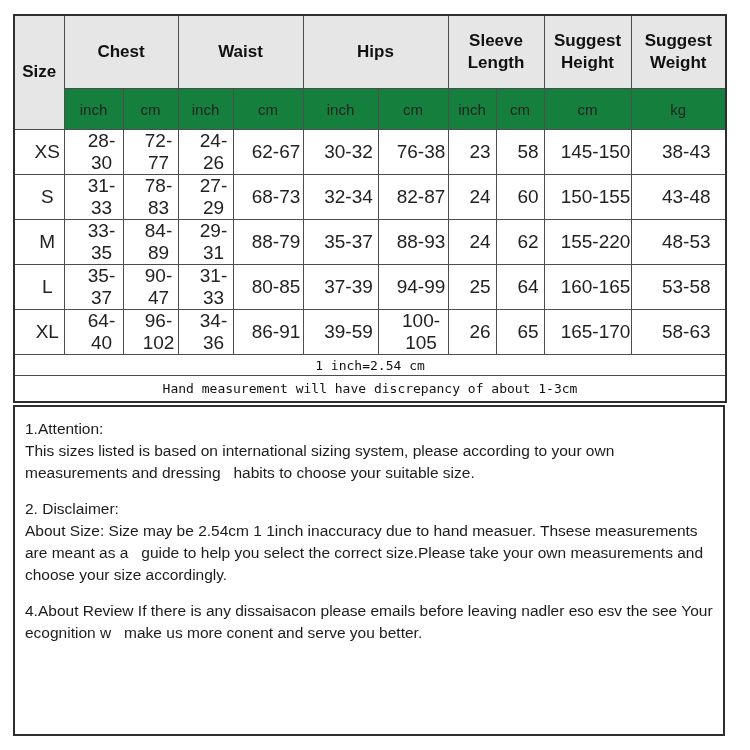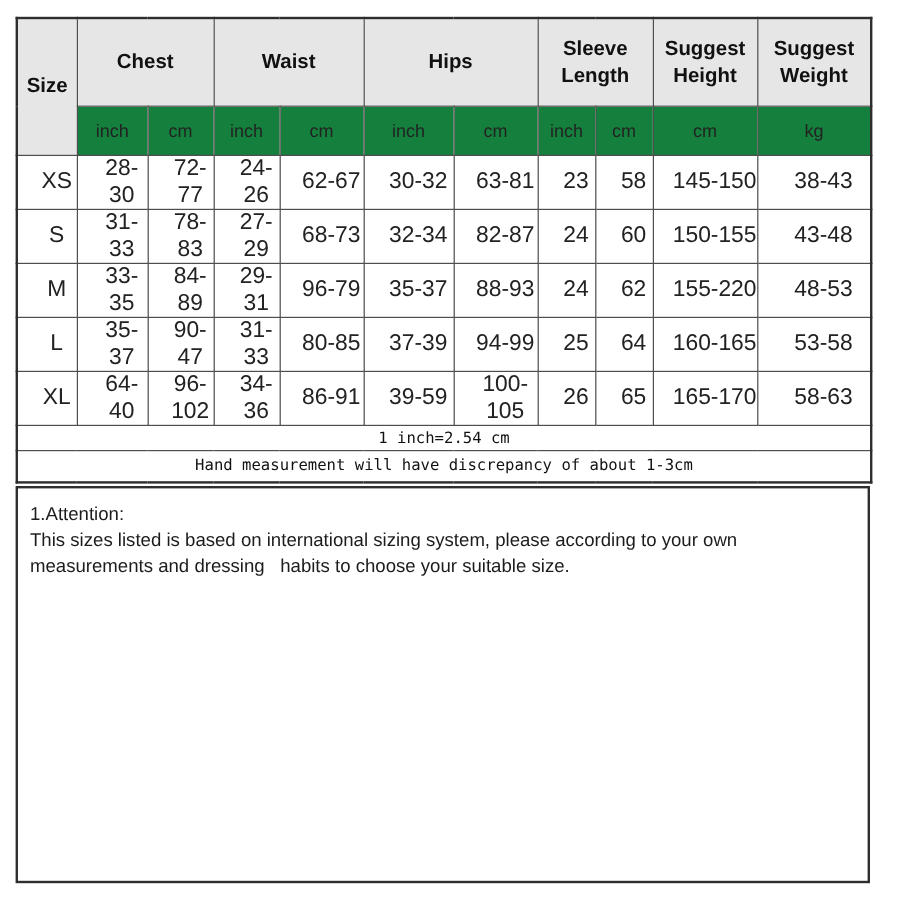--- a/index.html
+++ b/index.html
@@ -86,21 +86,21 @@
       </tr>
     </thead>
     <tbody class="data-rows">
       <tr>
         <td>XS</td>
         <td>28-30</td>
         <td>72-77</td>
         <td>24-26</td>
         <td>62-67</td>
         <td>30-32</td>
-        <td>63-81</td>
+        <td>76-38</td>
         <td>23</td>
         <td>58</td>
         <td>145-150</td>
         <td>38-43</td>
       </tr>
       <tr>
         <td>S</td>
         <td>31-33</td>
         <td>78-83</td>
         <td>27-29</td>
@@ -110,21 +110,21 @@
         <td>24</td>
         <td>60</td>
         <td>150-155</td>
         <td>43-48</td>
       </tr>
       <tr>
         <td>M</td>
         <td>33-35</td>
         <td>84-89</td>
         <td>29-31</td>
-        <td>96-79</td>
+        <td>88-79</td>
         <td>35-37</td>
         <td>88-93</td>
         <td>24</td>
         <td>62</td>
         <td>155-220</td>
         <td>48-53</td>
       </tr>
       <tr>
         <td>L</td>
         <td>35-37</td>
@@ -158,15 +158,18 @@
       </tr>
       <tr class="hand-row">
         <td colspan="11">Hand measurement will have discrepancy of about 1-3cm</td>
       </tr>
     </tbody>
   </table>
 
   <div class="notes">
     <p>1.Attention:
 This sizes listed is based on international sizing system, please according to your own measurements and dressing   habits to choose your suitable size.</p>
+    <p>2. Disclaimer:
+About Size: Size may be 2.54cm 1 1inch inaccuracy due to hand measuer. Thsese measurements are meant as a   guide to help you select the correct size.Please take your own measurements and choose your size accordingly.</p>
+    <p>4.About Review If there is any dissaisacon please emails before leaving nadler eso esv the see Your ecognition w   make us more conent and serve you better.</p>
   </div>
 
 </div>
 
 </body></html>

